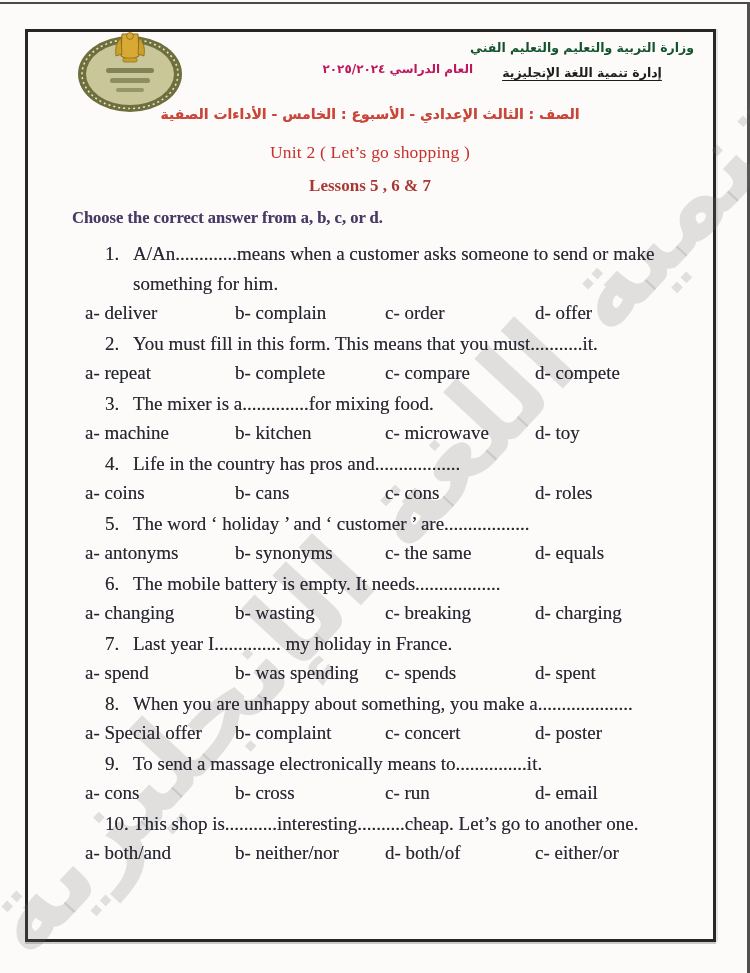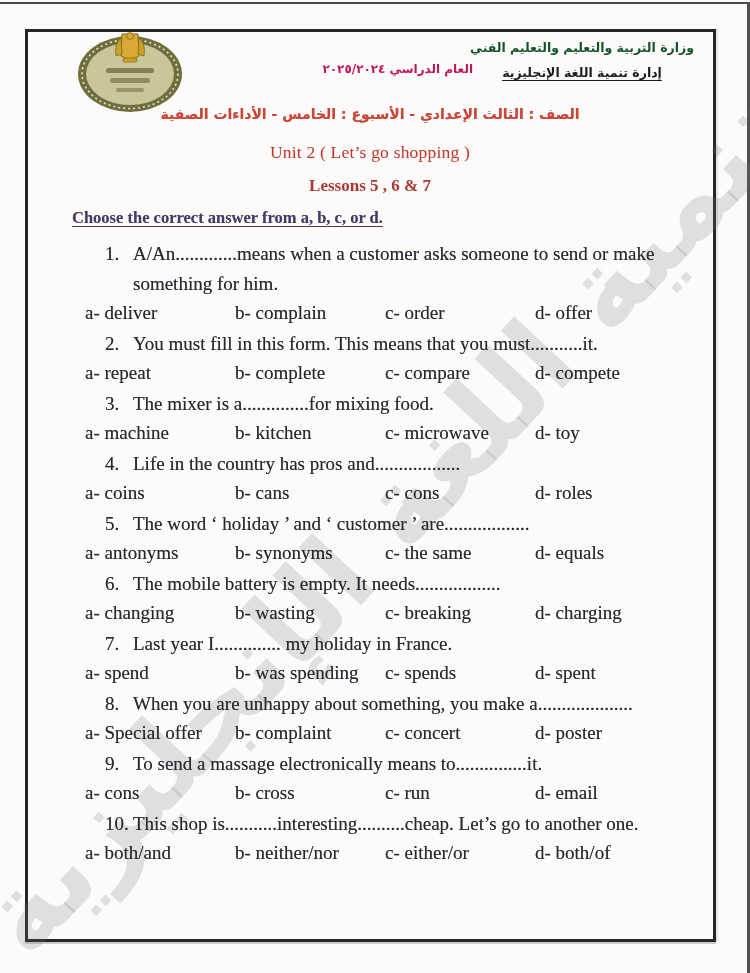--- a/index.html
+++ b/index.html
@@ -58,21 +58,21 @@
     position:absolute; top:142px; left:40px; width:660px; text-align:center; z-index:2;
     font-size:17.5px; color:#c5322c; font-weight:normal; letter-spacing:.2px;
   }
   .lessons-line {
     position:absolute; top:176px; left:40px; width:660px; text-align:center; z-index:2;
     font-size:17px; color:#a83633; font-weight:bold;
   }
   .instruction {
     position:absolute; top:208px; left:72px; z-index:2;
     font-size:16.5px; font-weight:bold; color:#473a66;
-    text-decoration:underline; text-underline-offset:3px;
+    text-underline-offset:3px;
     text-shadow:0 0 .5px rgba(71,58,102,.5);
   }
   
   .questions {
     position:absolute; top:239px; left:25px; width:668px; z-index:2;
     font-size:19px; line-height:29.5px;
     text-shadow:0 0 .6px rgba(40,40,50,.55);
   }
   .q { margin-bottom:1px; }
   .q-text { padding-left:108px; text-indent:-28px; }
@@ -206,17 +206,17 @@
         <span class="opt">b- cross</span>
         <span class="opt">c- run</span>
         <span class="opt">d- email</span>
       </div>
     </div>
     <div class="q">
       <div class="q-text"><span class="q-num">10.</span><span>This shop is...........interesting..........cheap. Let’s go to another one.</span></div>
       <div class="opts">
         <span class="opt">a- both/and</span>
         <span class="opt">b- neither/nor</span>
+        <span class="opt">d- both/of</span>
         <span class="opt">c- either/or</span>
-        <span class="opt">d- both/of</span>
       </div>
     </div>
   </div>
 
 </body></html>

